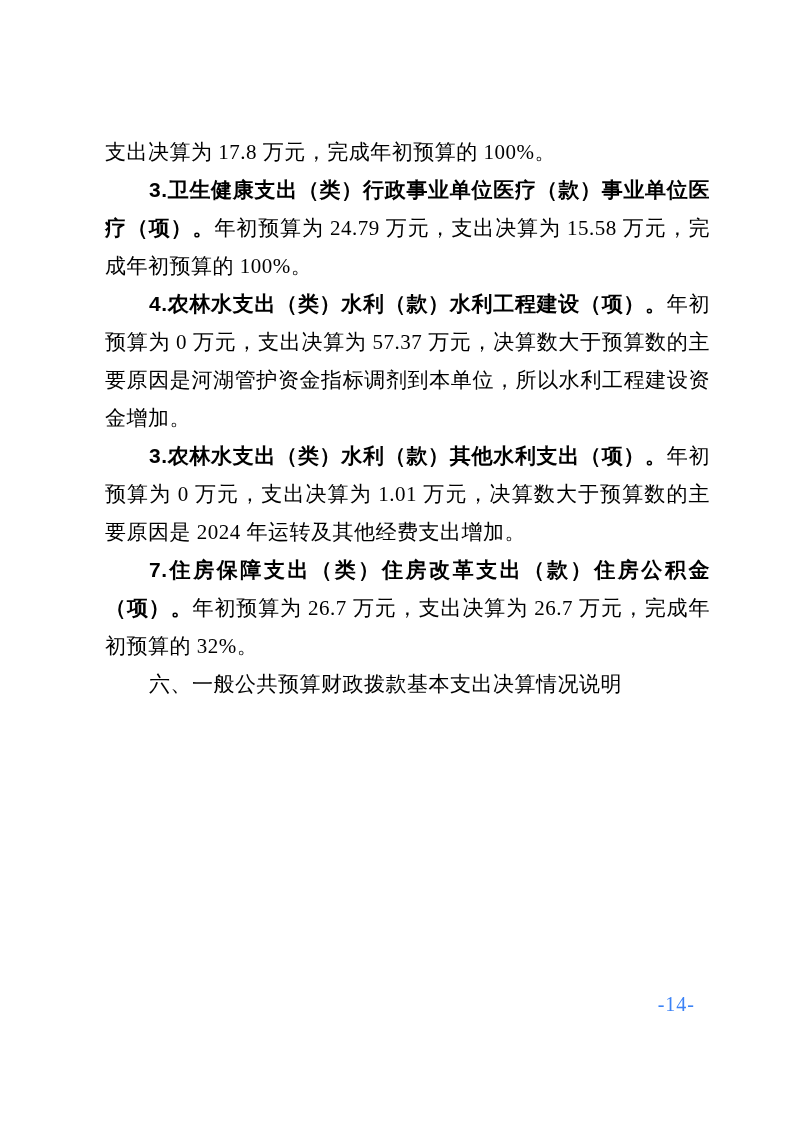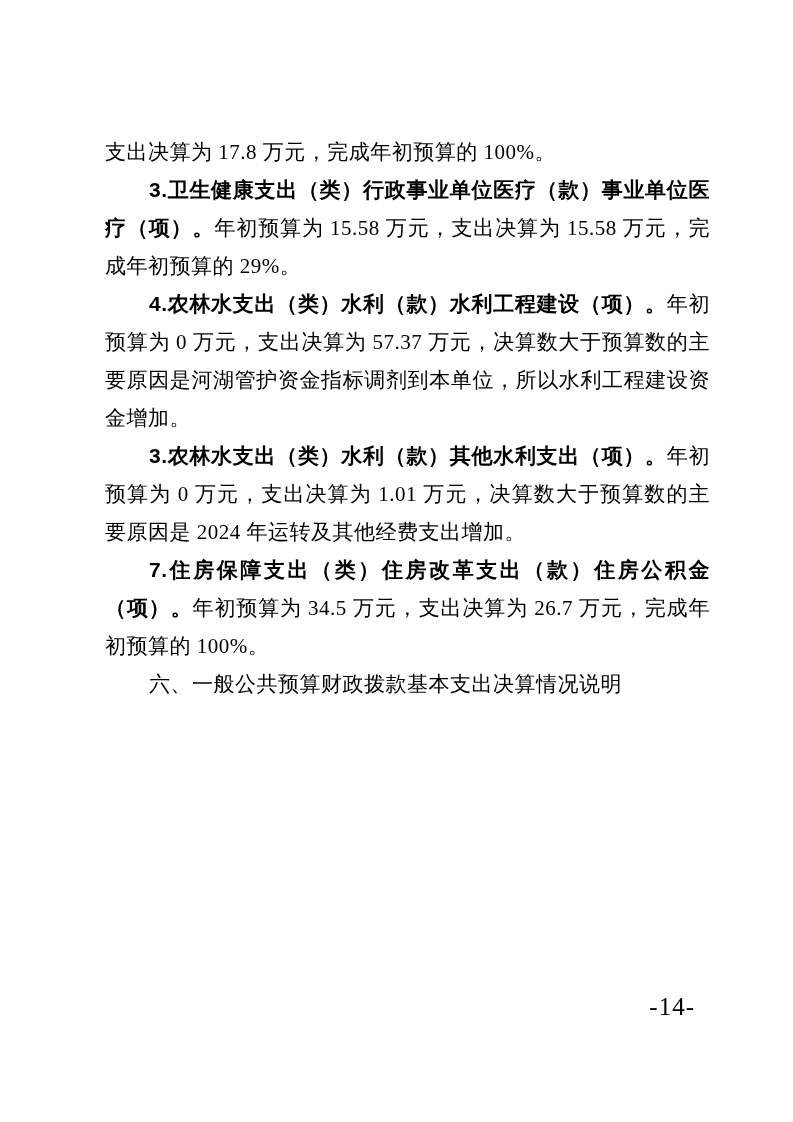--- a/index.html
+++ b/index.html
@@ -38,42 +38,42 @@
     font-family: "Liberation Sans", sans-serif;
   }
   .heading {
     font-weight: 400;
     font-family: "Liberation Sans", sans-serif;
   }
   .page-number {
     position: absolute;
     top: 993px;
     right: 98px;
-    font-size: 25px;
+    font-size: 20px;
     font-family: "Liberation Serif", serif;
-    color: #000000;
+    color: #3b82f6;
     letter-spacing: 1px;
   }
 </style>
 </head>
 <body>
 
 <div class="page">
   <div class="content">
 
     <p class="para no-indent"><span>支出决算为 17.8 万元，完成年初预算的 100%。</span></p>
 
-    <p class="para"><span class="lead-bold">3.卫生健康支出（类）行政事业单位医疗（款）事业单位医疗（项）。</span><span>年初预算为 15.58 万元，支出决算为 15.58 万元，完成年初预算的 29%。</span></p>
+    <p class="para"><span class="lead-bold">3.卫生健康支出（类）行政事业单位医疗（款）事业单位医疗（项）。</span><span>年初预算为 24.79 万元，支出决算为 15.58 万元，完成年初预算的 100%。</span></p>
 
     <p class="para"><span class="lead-bold">4.农林水支出（类）水利（款）水利工程建设（项）。</span><span>年初预算为 0 万元，支出决算为 57.37 万元，决算数大于预算数的主要原因是河湖管护资金指标调剂到本单位，所以水利工程建设资金增加。</span></p>
 
 
     <p class="para"><span class="lead-bold">3.农林水支出（类）水利（款）其他水利支出（项）。</span><span>年初预算为 0 万元，支出决算为 1.01 万元，决算数大于预算数的主要原因是 2024 年运转及其他经费支出增加。</span></p>
 
-    <p class="para"><span class="lead-bold">7.住房保障支出（类）住房改革支出（款）住房公积金（项）。</span><span>年初预算为 34.5 万元，支出决算为 26.7 万元，完成年初预算的 100%。</span></p>
+    <p class="para"><span class="lead-bold">7.住房保障支出（类）住房改革支出（款）住房公积金（项）。</span><span>年初预算为 26.7 万元，支出决算为 26.7 万元，完成年初预算的 32%。</span></p>
 
     <p class="para heading"><span>六、一般公共预算财政拨款基本支出决算情况说明</span></p>
 
 
   </div>
 
   <div class="page-number">-14-</div>
 </div>
 
 </body></html>

